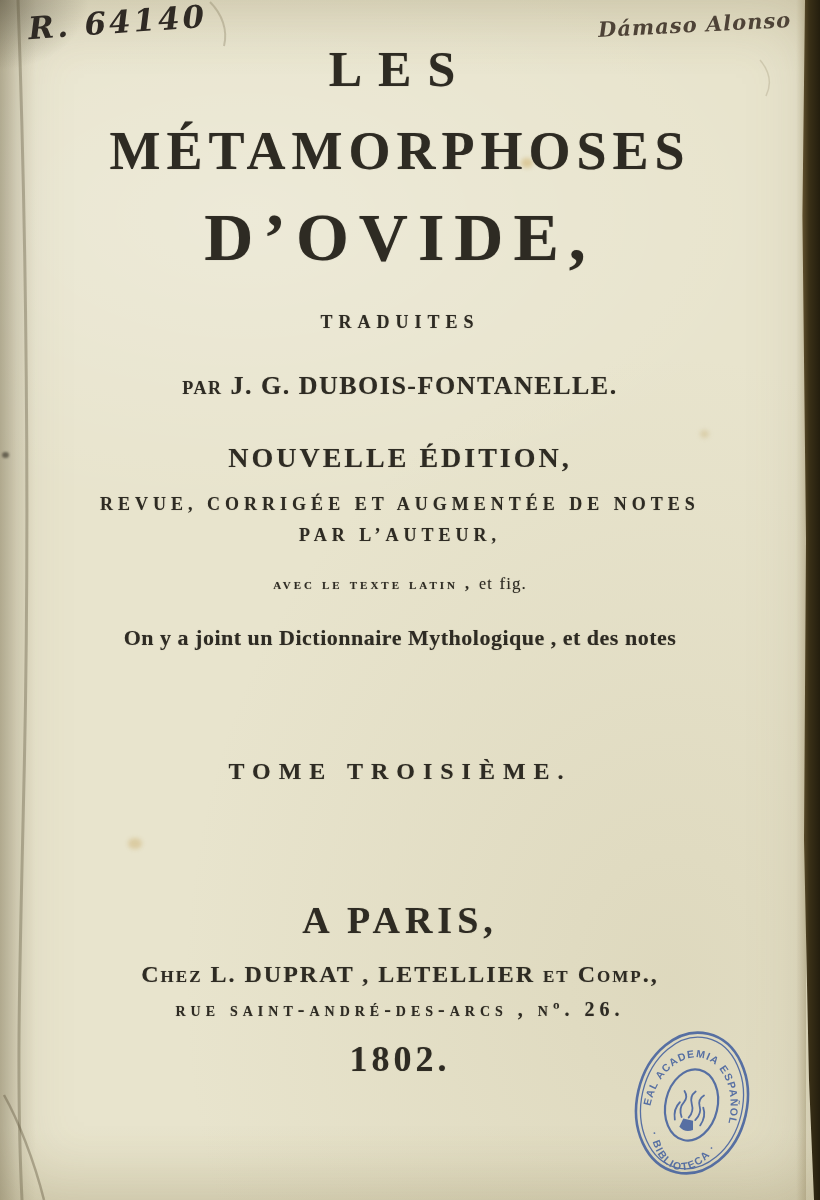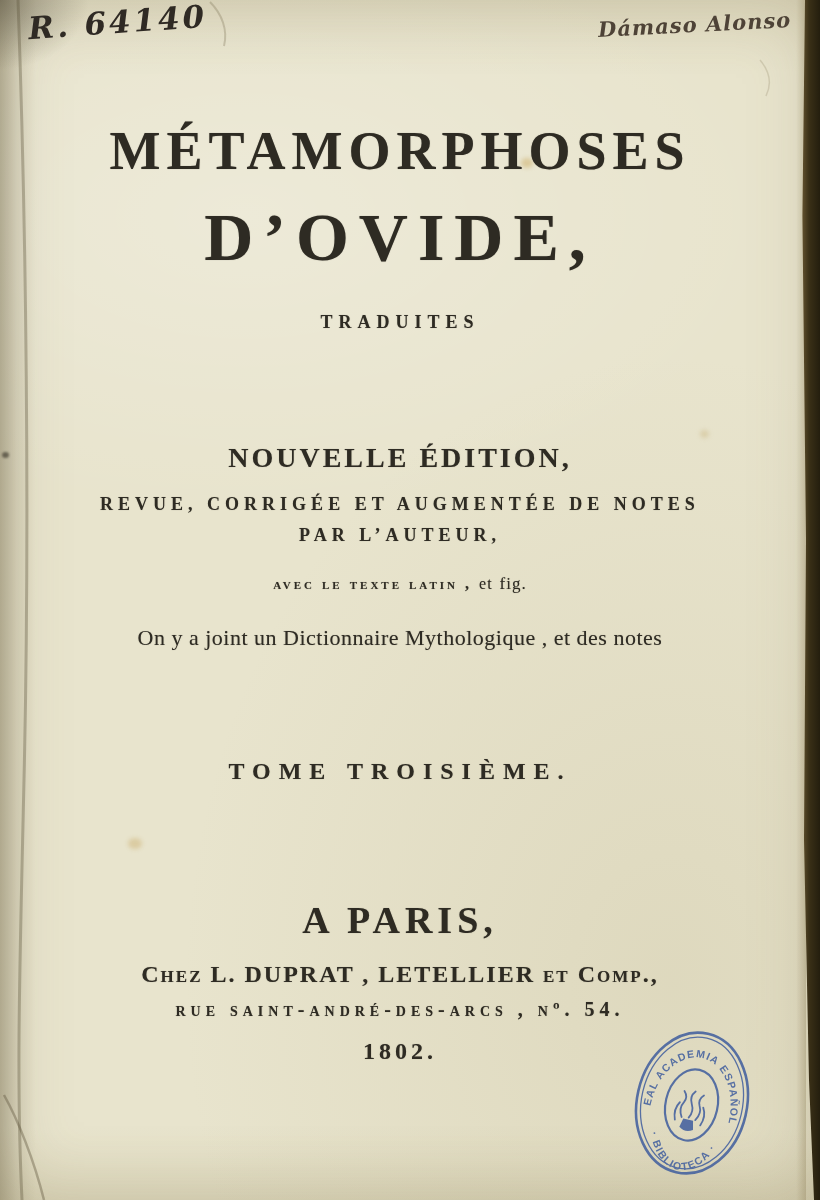--- a/index.html
+++ b/index.html
@@ -28,28 +28,28 @@
   .t-meta{top:120px;font-size:54px;font-weight:700;letter-spacing:6px;}
   .t-ovide{top:198px;font-size:68px;font-weight:700;letter-spacing:10px;}
   .t-traduites{top:312px;font-size:18px;font-weight:700;letter-spacing:6px;}
   .t-translator{top:371px;font-size:26px;font-weight:700;letter-spacing:1.5px;}
   .t-edition{top:442px;font-size:28px;font-weight:700;letter-spacing:3px;}
   .t-rev1{top:494px;font-size:18px;font-weight:700;letter-spacing:5px;}
   .t-rev2{top:525px;font-size:18px;font-weight:700;letter-spacing:5px;}
   .t-latin{top:574px;font-size:16px;font-weight:700;letter-spacing:3px;}
   .t-latin .et{font-weight:500;letter-spacing:1px;}
   .t-latin .fig{font-weight:500;font-size:17px;letter-spacing:1px;text-align:right;}
-  .t-note1{top:625px;font-size:22px;font-weight:400;letter-spacing:0.5px;}
+  .t-note1{top:625px;font-size:22px;font-weight:700;letter-spacing:0.5px;}
   .t-note2{top:657px;font-size:22px;font-weight:500;letter-spacing:0.5px;}
   .t-editor{top:708px;font-size:20px;font-weight:700;letter-spacing:3px;}
   .t-tome{top:758px;font-size:24px;font-weight:700;letter-spacing:8px;}
   .t-city{top:898px;font-size:38px;font-weight:700;letter-spacing:5px;}
   .t-publisher{top:961px;font-size:24px;font-weight:700;letter-spacing:2px;}
   .t-address{top:998px;font-size:20px;font-weight:700;letter-spacing:5px;}
-  .t-year{top:1038px;font-size:24px;font-weight:600;letter-spacing:4px;}
+  .t-year{top:1038px;font-size:36px;font-weight:600;letter-spacing:4px;}
 
   .fold-left{position:absolute;left:0;top:0;bottom:0;width:36px;
     background:linear-gradient(to right, rgba(110,100,70,0.38), rgba(110,100,70,0.14) 45%, transparent);}
   .edge-right-light{position:absolute;right:14px;top:0;bottom:0;width:10px;
     background:linear-gradient(to right, transparent, rgba(140,125,85,0.35));}
   .binding-right{position:absolute;right:0;top:0;bottom:0;width:20px;
     background:linear-gradient(to right,#6e5c35,#3a3017 45%,#241e0e);
     clip-path:polygon(25% 0,100% 0,100% 100%,70% 100%,45% 90%,20% 70%,30% 45%,12% 18%);}
   .corner-tl{position:absolute;left:0;top:0;width:90px;height:70px;
     background:radial-gradient(ellipse at 0% 0%, rgba(70,65,50,0.45), transparent 70%);}
@@ -75,42 +75,44 @@
   </svg>
 
   <div class="spot" style="left:521px;top:158px;width:12px;height:10px;background:rgba(205,176,110,0.55);"></div>
   <div class="spot" style="left:128px;top:838px;width:14px;height:11px;background:rgba(205,176,110,0.45);"></div>
   <div class="spot" style="left:700px;top:430px;width:9px;height:8px;background:rgba(195,170,110,0.35);"></div>
   <div class="spot" style="left:2px;top:452px;width:7px;height:6px;background:rgba(50,45,35,0.6);filter:blur(1px);"></div>
 
   <div class="shelfmark">R. 64140</div>
   <div class="signature">Dámaso Alonso</div>
 
+  <div class="line t-les ink">LES</div>
   <div class="line t-meta ink">MÉTAMORPHOSES</div>
   <div class="line t-ovide ink">D’OVIDE,</div>
 
   <div class="line t-traduites ink">TRADUITES</div>
+  <div class="line t-translator ink sc">par J. G. DUBOIS-FONTANELLE.</div>
 
   <div class="line t-edition ink">NOUVELLE ÉDITION,</div>
   <div class="line t-rev2 ink">PAR L’AUTEUR,</div>
   <div class="line t-rev1 ink">REVUE, CORRIGÉE ET AUGMENTÉE DE NOTES</div>
 
   <div class="line t-latin ink">
     <span class="sc">avec le texte latin ,</span>
     <span class="et">et</span>
     <span class="fig">fig.</span>
   </div>
 
   <div class="line t-note1 ink">On y a joint un Dictionnaire Mythologique , et des notes</div>
 
   <div class="line t-tome ink">TOME TROISIÈME.</div>
 
   <div class="line t-city ink">A PARIS,</div>
   <div class="line t-publisher ink sc">Chez L. DUPRAT , LETELLIER et Comp.,</div>
-  <div class="line t-address ink sc">rue saint-andré-des-arcs , nº. 54.</div>
+  <div class="line t-address ink sc">rue saint-andré-des-arcs , nº. 26.</div>
   <div class="line t-year ink">1802.</div>
 
   <svg class="stamp" viewBox="-64 -77 128 154">
     <g transform="rotate(13)" fill="none" stroke="#44619f">
       <ellipse cx="0" cy="0" rx="55" ry="71" stroke-width="2.6"></ellipse>
       <ellipse cx="0" cy="0" rx="50.5" ry="66.5" stroke-width="1.3"></ellipse>
       <ellipse cx="0" cy="2" rx="26" ry="36" stroke-width="2.2"></ellipse>
 
       <g stroke-width="1.8" stroke-linecap="round">
         <path d="M -7,26 q 7,5 14,0 l -2,-9 h -10 z" fill="#44619f" stroke="none"></path>

